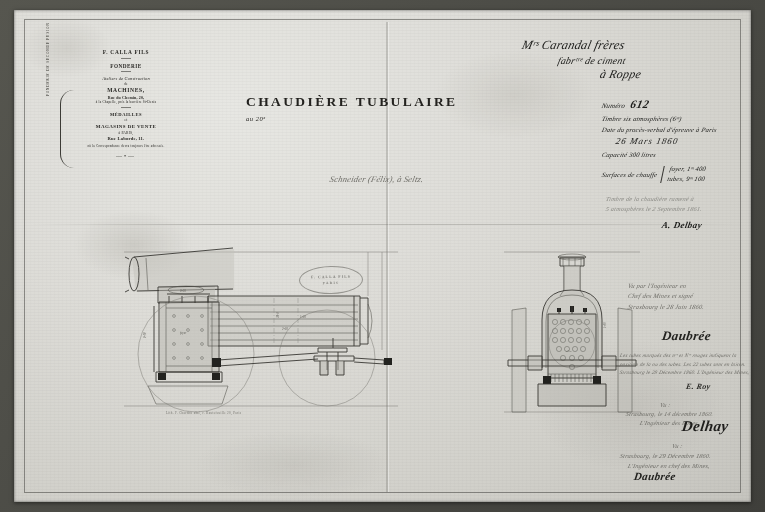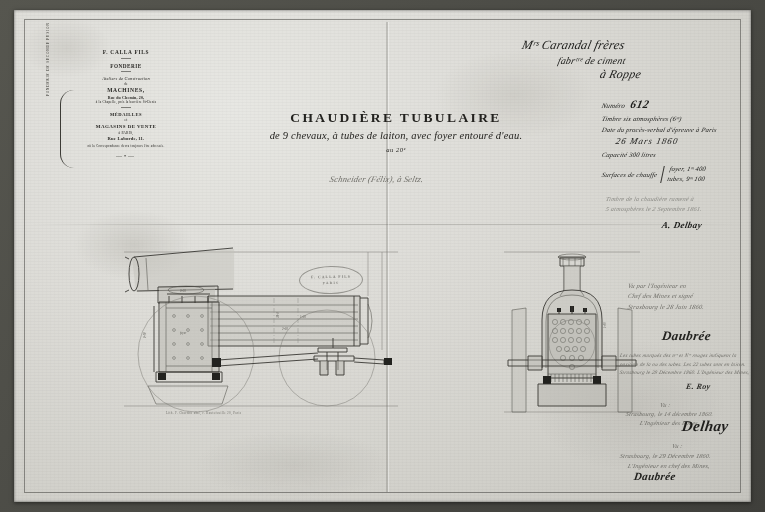--- a/index.html
+++ b/index.html
@@ -57,21 +57,21 @@
   .lh11{font-size:3.3px;margin-top:3px;line-height:1.15;}
   .rule-xs{width:10px;height:1px;background:#3b3930;margin:2px auto;opacity:.6;}
   #lh-brace{position:absolute;left:-2px;top:40px;width:14px;height:78px;
     border-left:1px solid #3d3b32;border-top-left-radius:14px;border-bottom-left-radius:14px;}
   #lh-vert{position:absolute;left:-16px;top:46px;width:66px;
     transform:rotate(-90deg);transform-origin:left top;
     font-size:3.3px;letter-spacing:.9px;color:#3a382f;white-space:nowrap;}
   #lh-end{font-size:6px;letter-spacing:2px;margin-top:4px;color:#3b3930;}
 
   
-  #title-block{position:absolute;left:232px;top:100px;width:300px;text-align:center;color:#24221c;}
+  #title-block{position:absolute;left:232px;top:84px;width:300px;color:#24221c;}
   #t-main{font-size:13.5px;font-weight:bold;letter-spacing:2.4px;}
   #t-sub{font-size:10.5px;font-style:italic;margin-top:4px;letter-spacing:.2px;}
   #t-scale{font-size:6.5px;font-style:italic;margin-top:5px;letter-spacing:.5px;}
 
   
   .hand{font-family:"Liberation Serif",serif;font-style:italic;color:#20201c;
     letter-spacing:.2px;white-space:nowrap;}
   .hand.faint{color:#6e6c62;}
   .hand.vfaint{color:#8b8a80;}
   .sig{font-family:"Liberation Serif",serif;font-style:italic;font-weight:bold;
@@ -187,21 +187,20 @@
         <div class="lh-l lh8">MAGASINS DE VENTE</div>
         <div class="lh-l lh9">à PARIS,</div>
         <div class="lh-l lh10">Rue Laborde, 11.</div>
         <div class="lh-l lh11">où la Correspondance devra toujours être adressée.</div>
         <div id="lh-end">—•—</div>
       </div>
     </div>
 
     <div id="title-block">
       <div id="t-main">CHAUDIÈRE TUBULAIRE</div>
-      <div id="t-sub">de 9 chevaux, à tubes de laiton, avec foyer entouré d'eau.</div>
       <div id="t-scale">au 20ᵉ</div>
     </div>
 
     <div id="addressee">
       <div class="hand" id="ad1">Mʳˢ Carandal frères</div>
       <div class="hand" id="ad2">fabrᵗʳᵉ de ciment</div>
       <div class="hand" id="ad3">à Roppe</div>
     </div>
 
     <div id="spec">

